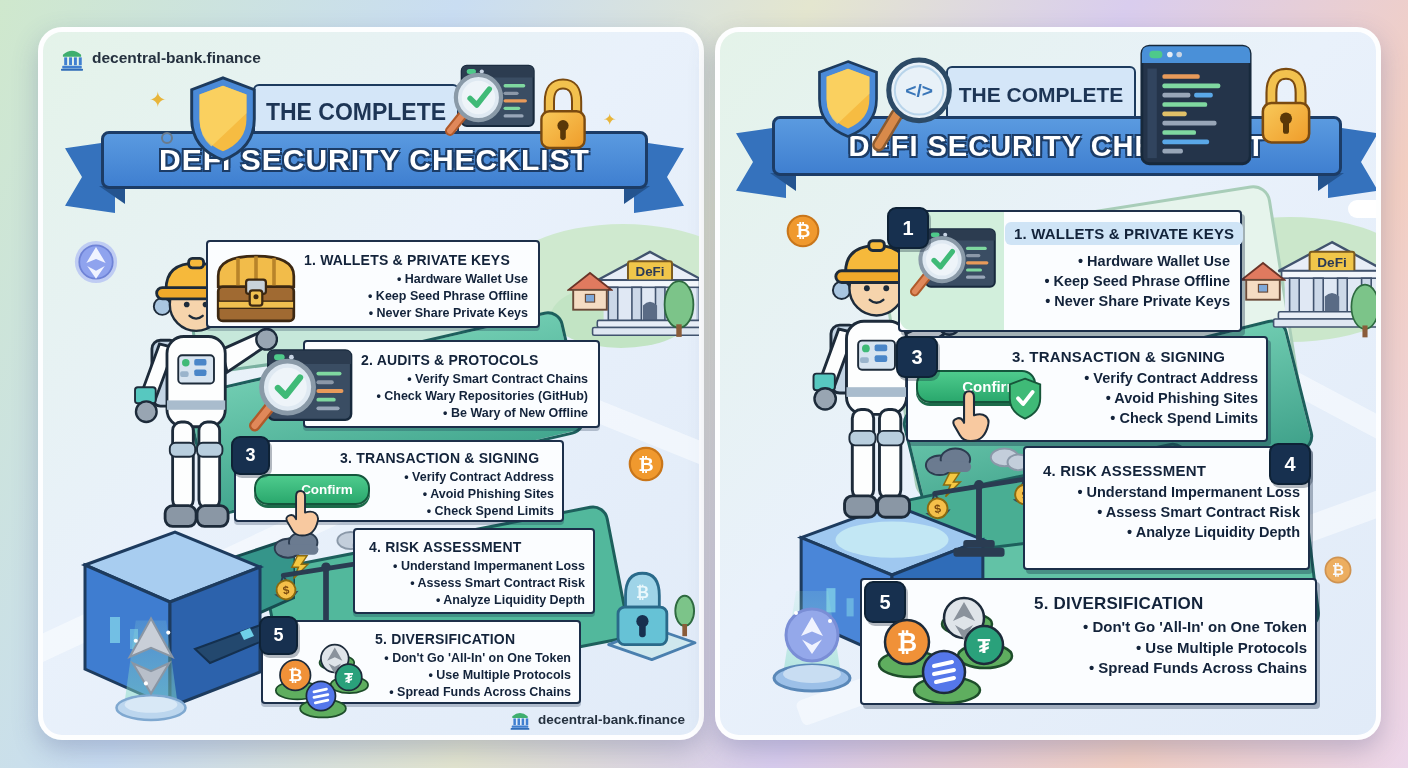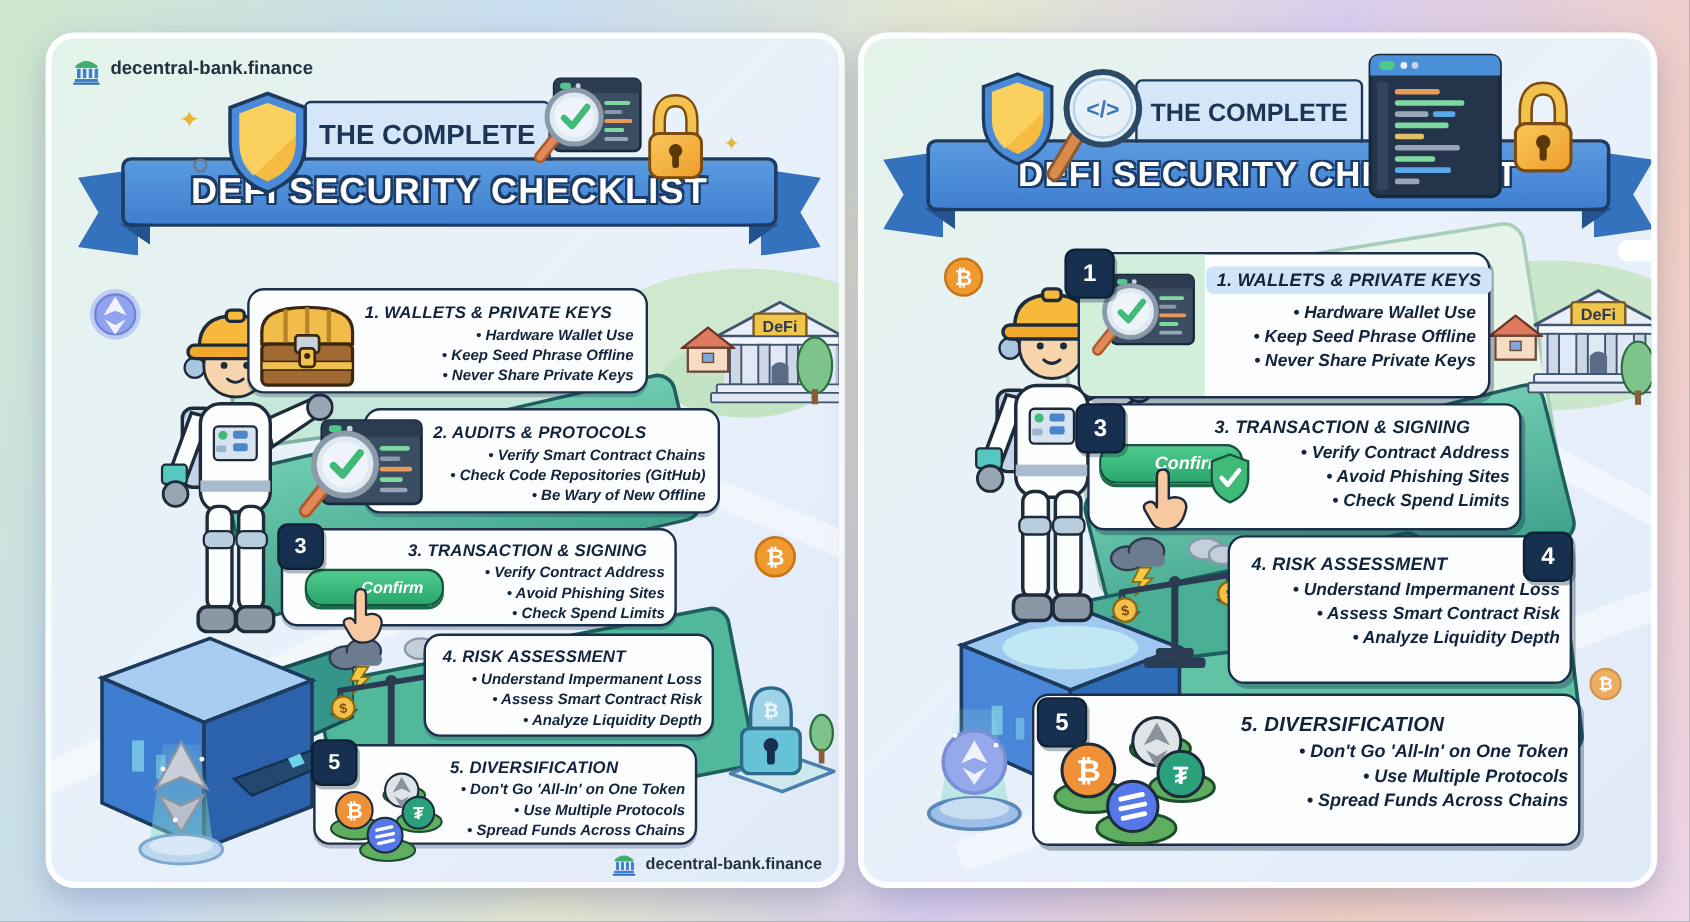--- a/index.html
+++ b/index.html
@@ -13,22 +13,22 @@
   #panel-left{left:38px;} #panel-right{left:715px;}
   .grass{position:absolute;background:#cfe9cf;border-radius:50%;z-index:1;}
   .road{position:absolute;height:26px;background:rgba(252,254,255,.55);border-radius:6px;z-index:1;}
   .net{position:absolute;inset:0;z-index:1;}
   .net path{fill:none;stroke:#b9c6e4;stroke-width:2;opacity:.8;}
   .n-purple{fill:#c7a3e0;} .n-blue{fill:#8fb6e8;} .n-green{fill:#7fc9a0;}
   .n-pinkh{fill:#ffffff;stroke:#e8a8c0;stroke-width:3;}
   .slab{position:absolute;border:3px solid #1d5f5c;border-radius:16px;z-index:2;}
   .board{position:absolute;border:3px solid #a8cdb8;border-radius:18px;background:#e6f4ec;z-index:2;}
   .ico{position:absolute;overflow:visible;}
-  .card{position:absolute;background:#fbfdff;border:2.5px solid #1c2f4a;border-radius:14px;
-    z-index:5;box-sizing:border-box;color:#13233a;box-shadow:0 3px 0 rgba(20,40,70,.25);font-style:italic;}
+  .card{position:absolute;background:#fbfdff;border:2.5px solid #1c2f4a;border-radius:4px;
+    z-index:5;box-sizing:border-box;color:#13233a;box-shadow:0 3px 0 rgba(20,40,70,.25);}
   #panel-right .card{box-shadow:3px 4px 0 rgba(18,38,64,.32);}
   .card-title{font-weight:700;font-size:14px;letter-spacing:.2px;white-space:nowrap;margin:0 0 3px 0;}
   .card ul{margin:0;padding:0;list-style:none;text-align:right;}
   .card li{font-size:12.5px;font-weight:700;line-height:1.34;white-space:nowrap;}
   .card li::before{content:"• ";}
   #panel-right .card-title{font-size:15px;}
   #panel-right .card li{font-size:14.5px;line-height:1.38;}
   #panel-right .card.big .card-title{font-size:17px;}
   #panel-right .card.big li{font-size:15px;}
   .t-band{display:inline-block;background:#cfe4f6;border-radius:6px;padding:3px 9px;margin:-2px 0 6px -7px;}
@@ -421,21 +421,21 @@
       </ul>
     </div>
     <svg class="ico" style="left:168px;top:218px;width:90px;height:78px;z-index:6;">
         <use href="#sym-chest"></use>
       </svg>
 
     <div class="card" style="left:260px;top:308px;width:297px;height:88px;padding:10px 10px 8px 56px;">
       <div class="card-title">2. AUDITS &amp; PROTOCOLS</div>
       <ul>
         <li>Verify Smart Contract Chains</li>
-        <li>Check Code Repositories (GitHub)</li>
+        <li>Check Wary Repositories (GitHub)</li>
         <li>Be Wary of New Offline</li>
       </ul>
     </div>
     <svg class="ico" style="left:206px;top:314px;width:106px;height:88px;z-index:6;">
         <use href="#sym-codescan"></use>
       </svg>
 
     <div class="badge" style="left:188px;top:404px;width:35px;height:35px;font-size:18px;">
         <span>3</span>
       </div>

